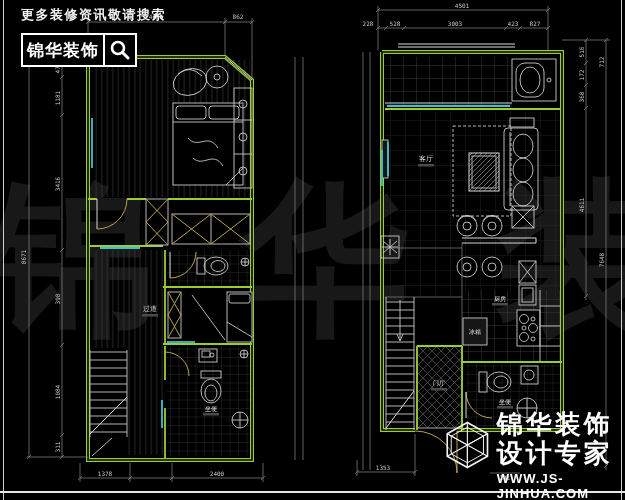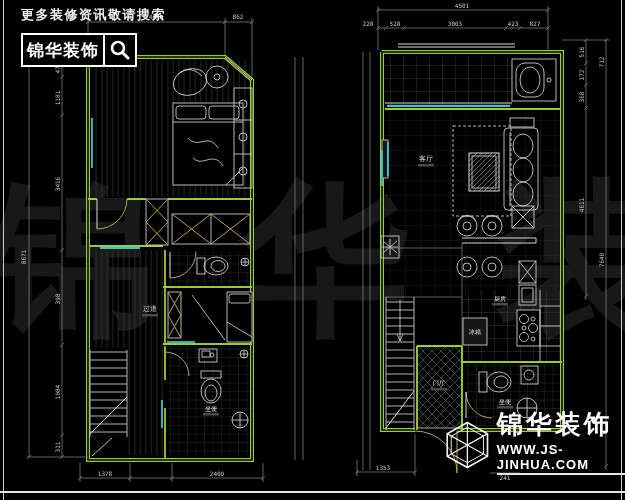--- a/index.html
+++ b/index.html
@@ -386,20 +386,21 @@
     <svg class="cube" width="58" height="62" viewBox="0 0 58 62">
       <g fill="none" stroke="#f0f0f0" stroke-width="2">
         <path d="M29 3 L54 17 L54 45 L29 59 L4 45 L4 17 Z"></path>
         <path d="M29 9 L49 20 L49 42 L29 53 L9 42 L9 20 Z" stroke-width="1.2"></path>
         <path d="M29 3 V59 M4 17 L54 45 M54 17 L4 45" stroke-width="1.4"></path>
         <path d="M29 31 L54 17 M29 31 L4 17 M29 31 L29 59" stroke-width="1.2"></path>
       </g>
     </svg>
     <div class="footer-text">
       <div class="footer-brand">锦华装饰</div>
+      <div class="footer-tagline">设计专家</div>
       <div class="footer-url">WWW.JS-JINHUA.COM</div>
     </div>
   </div>
 
   <div class="frame-l"></div>
   <div class="frame-r"></div>
   <div class="frame-b"></div>
 </div>
 
 </body></html>

